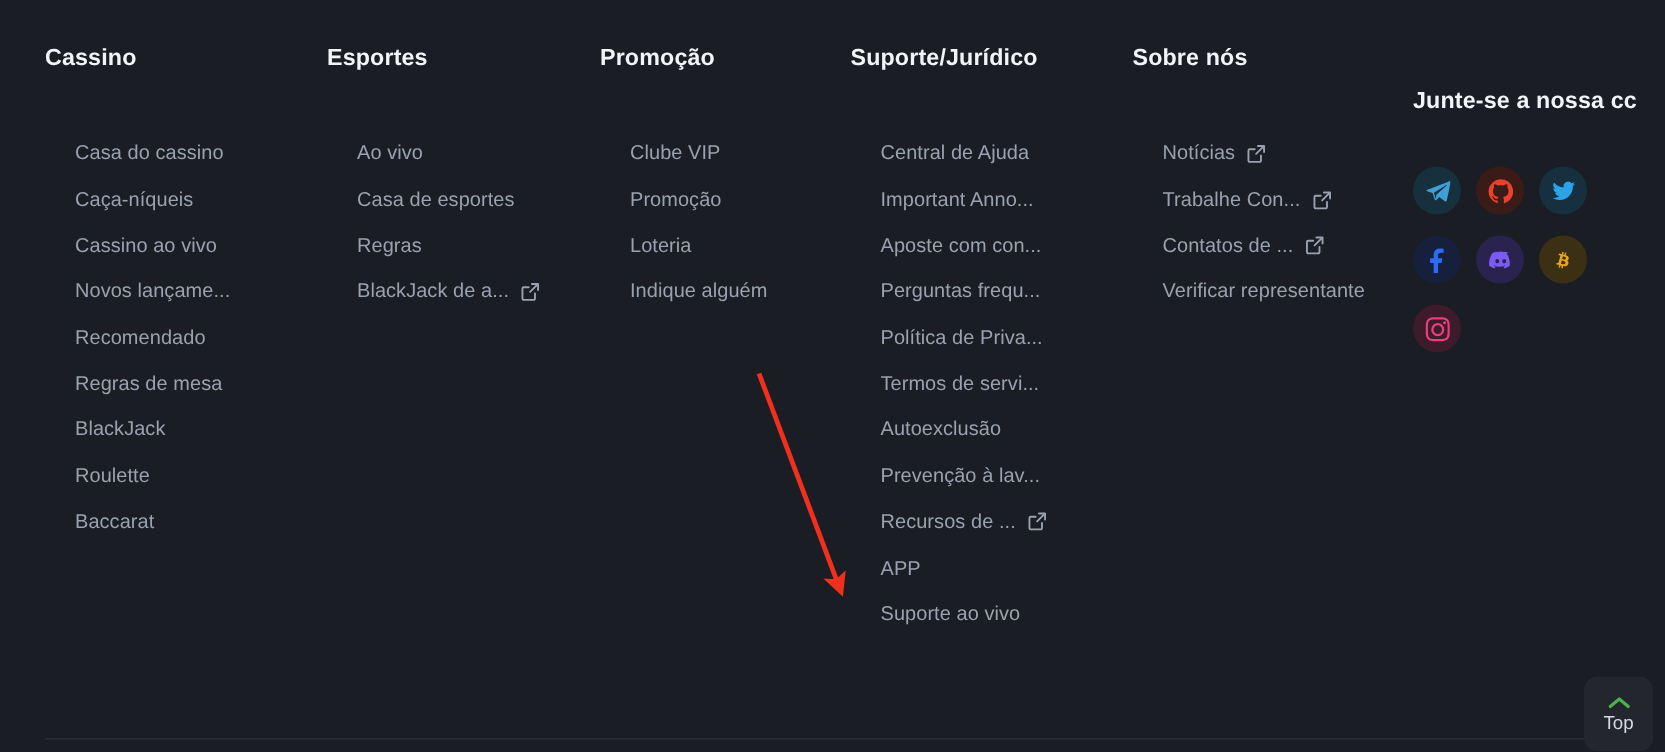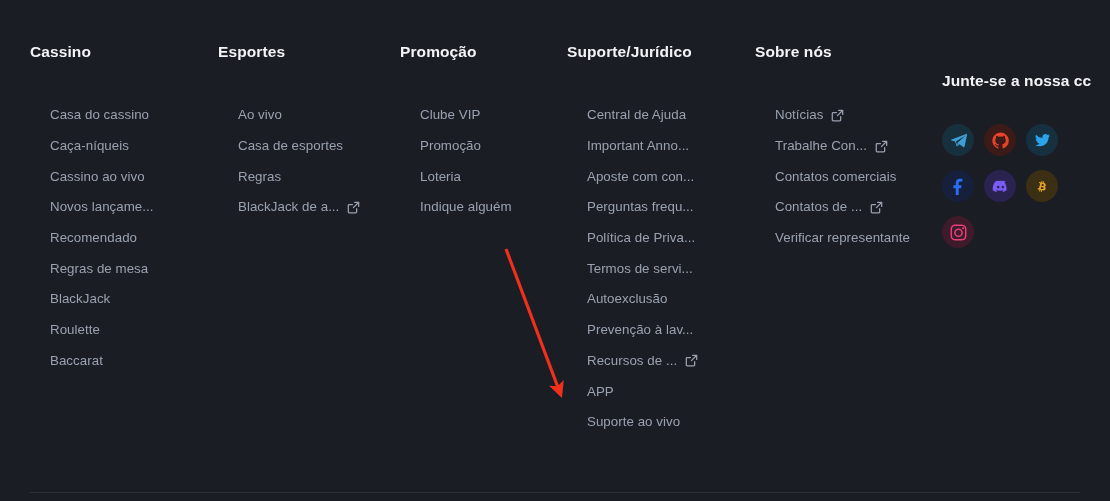--- a/index.html
+++ b/index.html
@@ -26,21 +26,21 @@
   
   .columns {
     position: absolute;
     left: 0;
     top: 0;
     width: 1110px;
     height: 470px;
   }
   .col {
     position: absolute;
-    top: 41px;
+    top: 28px;
   }
   .col-title {
     font-size: 15.5px;
     font-weight: 700;
     color: #f2f4f7;
     letter-spacing: .1px;
     line-height: 22px;
     white-space: nowrap;
   }
   .col-links {
@@ -288,23 +288,20 @@
             <span class="link-label">Trabalhe Con...</span>
             <span class="ext-icon">
               <svg viewBox="0 0 14 14" fill="none">
                 <path d="M8.2 1.4h4.4v4.4" stroke="#9aa2b1" stroke-width="1.35" stroke-linecap="round" stroke-linejoin="round"></path>
                 <path d="M12.1 1.9 L6.9 7.1" stroke="#9aa2b1" stroke-width="1.35" stroke-linecap="round"></path>
                 <path d="M10.4 8.3v3.6a.9.9 0 0 1-.9.9H2.3a.9.9 0 0 1-.9-.9V4.7a.9.9 0 0 1 .9-.9h3.6" stroke="#9aa2b1" stroke-width="1.35" stroke-linecap="round" stroke-linejoin="round"></path>
               </svg>
             </span>
           </div>
           <div class="link-row">
-            <span class="link-label">Contatos comerciais</span>
-          </div>
-          <div class="link-row">
             <span class="link-label">Contatos de ...</span>
             <span class="ext-icon">
               <svg viewBox="0 0 14 14" fill="none">
                 <path d="M8.2 1.4h4.4v4.4" stroke="#9aa2b1" stroke-width="1.35" stroke-linecap="round" stroke-linejoin="round"></path>
                 <path d="M12.1 1.9 L6.9 7.1" stroke="#9aa2b1" stroke-width="1.35" stroke-linecap="round"></path>
                 <path d="M10.4 8.3v3.6a.9.9 0 0 1-.9.9H2.3a.9.9 0 0 1-.9-.9V4.7a.9.9 0 0 1 .9-.9h3.6" stroke="#9aa2b1" stroke-width="1.35" stroke-linecap="round" stroke-linejoin="round"></path>
               </svg>
             </span>
           </div>
           <div class="link-row">
@@ -365,20 +362,28 @@
               </svg>
             </div>
           </div>
         </div>
     </div>
 
   </div>
 
   <div class="divider"></div>
 
+  <div class="top-btn">
+    <span>
+      <svg class="top-chevron" viewBox="0 0 15 9" fill="none">
+        <path d="M1.5 7 L7.5 2 L13.5 7" stroke="#4caf50" stroke-width="2.1" stroke-linecap="round" stroke-linejoin="round"></path>
+      </svg>
+    </span>
+    <span class="top-label">Top</span>
+  </div>
 
   <svg class="annotation" viewBox="0 0 1110 501">
     <defs>
       <marker id="arrowhead" markerWidth="5" markerHeight="5" refX="1.6" refY="2.5" orient="auto">
         <path d="M0,0 L5,2.5 L0,5 L1.1,2.5 Z" fill="#f0301c"></path>
       </marker>
     </defs>
     <line id="annot-line" x1="506" y1="249" x2="558.1300699379799" y2="387.70322179926785" stroke="#f0301c" stroke-width="3.2" marker-end="url(#arrowhead)"></line>
   </svg>
 

